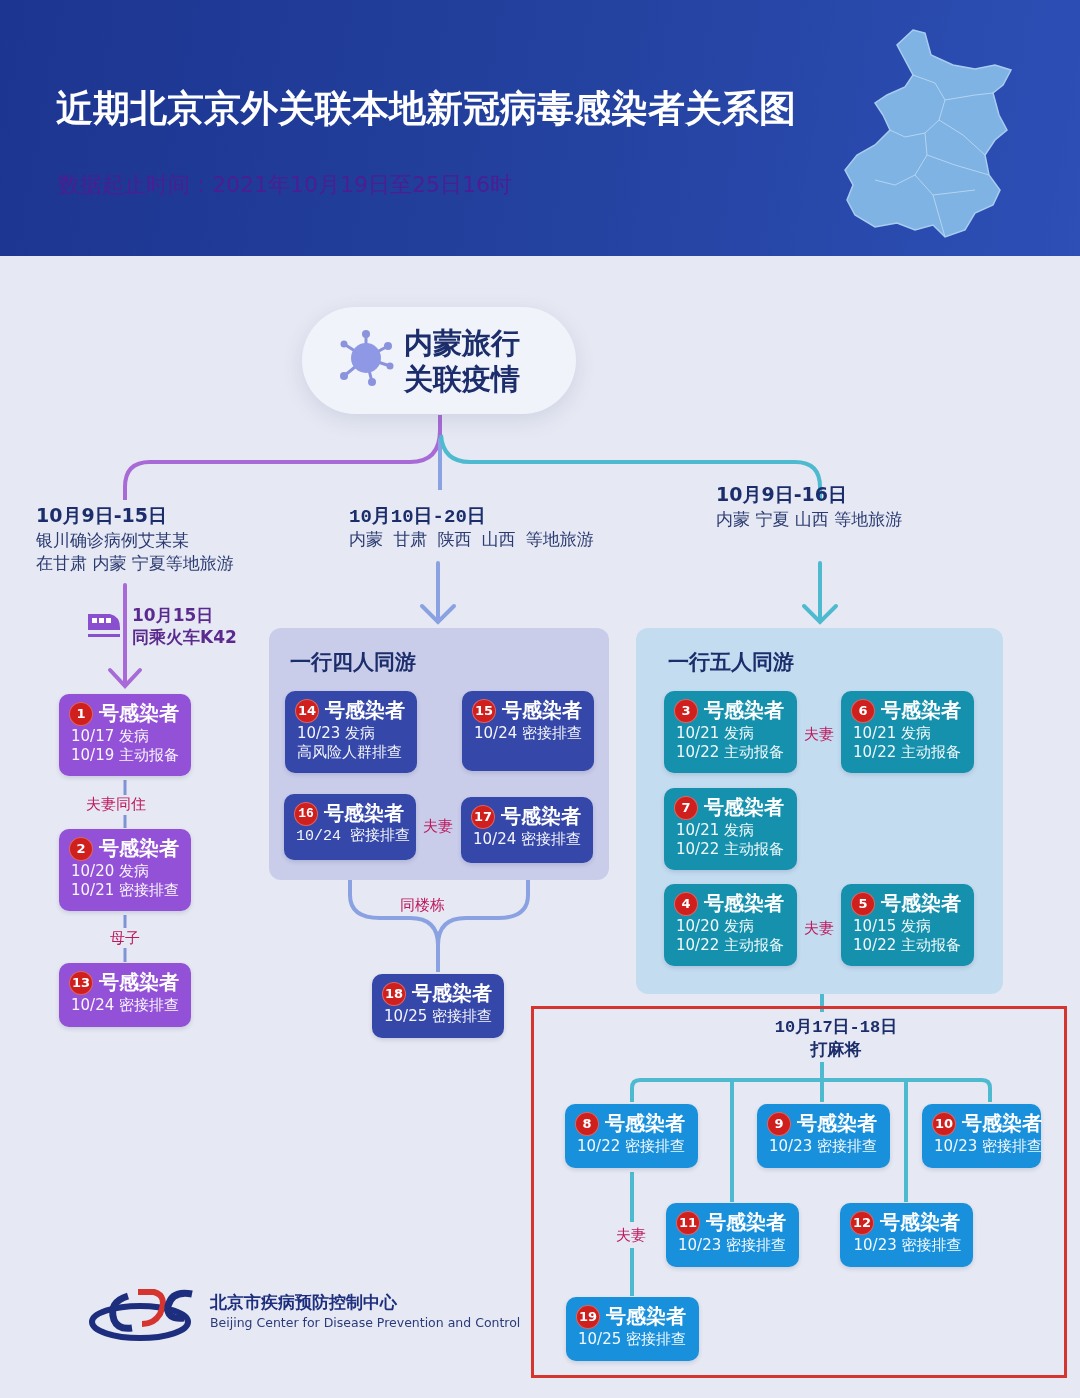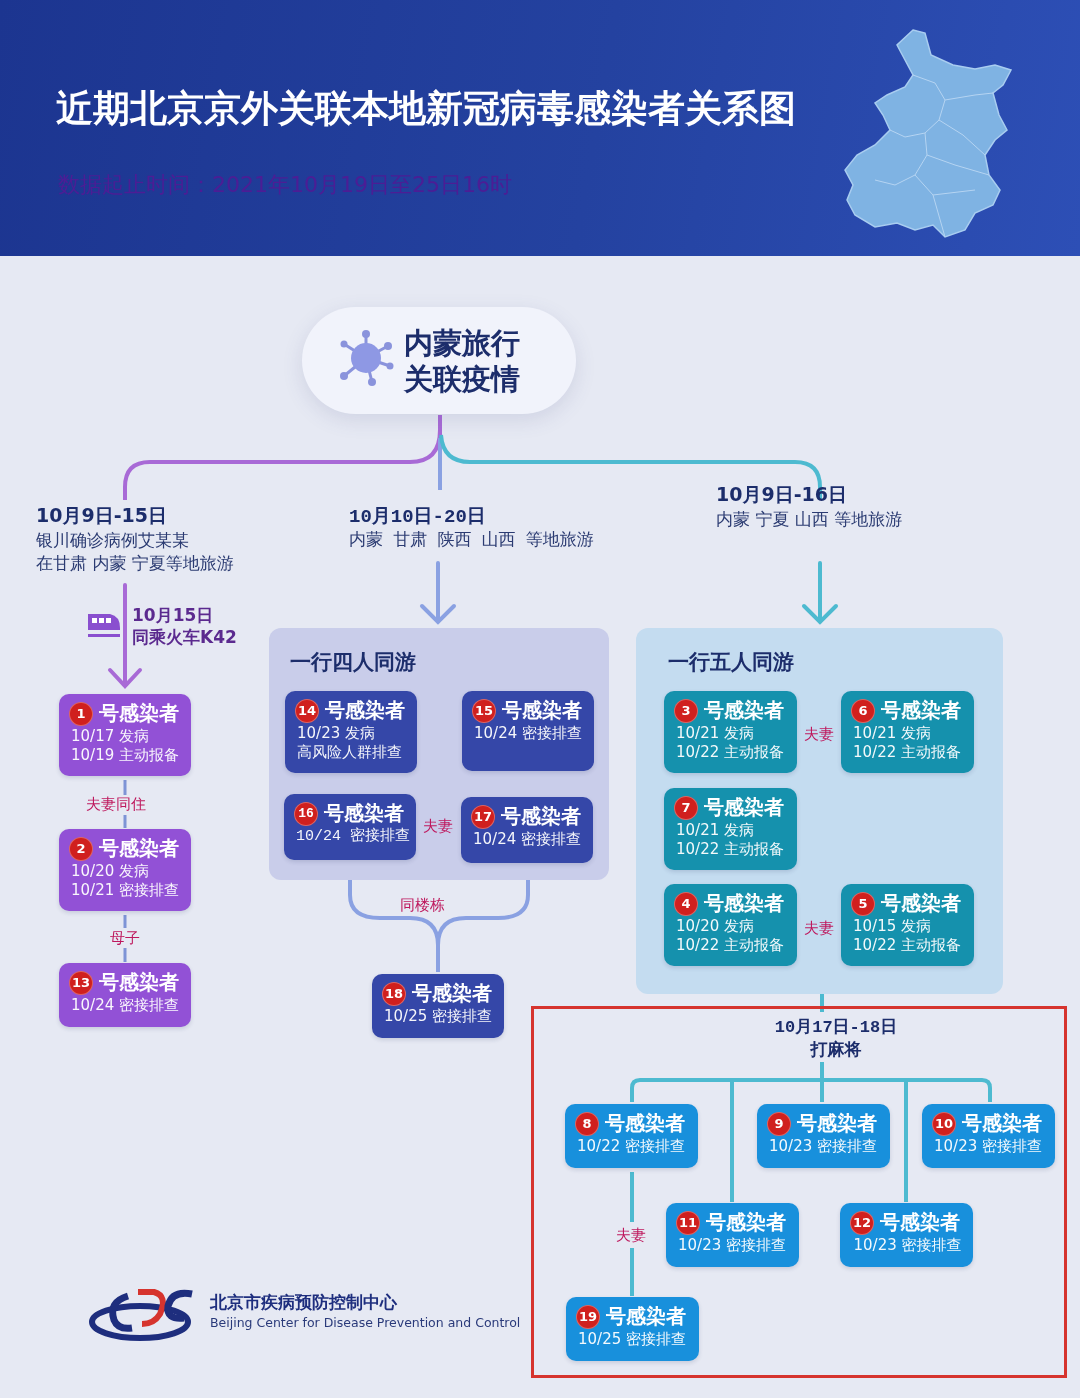--- a/index.html
+++ b/index.html
@@ -249,21 +249,21 @@
     </div>
   <div class="card-line">10/22 密接排查</div>
 </div>
 <div class="abs card blue" style="left:757px; top:1104px; width:133px; height:64px;">
   <div class="card-head">
       <span class="badge">9</span>
       <span>号感染者</span>
     </div>
   <div class="card-line">10/23 密接排查</div>
 </div>
-<div class="abs card blue" style="left:922px; top:1104px; width:133px; height:64px;">
+<div class="abs card blue" style="left:922px; top:1104px; width:119px; height:64px;">
   <div class="card-head">
       <span class="badge">10</span>
       <span>号感染者</span>
     </div>
   <div class="card-line">10/23 密接排查</div>
 </div>
 <div class="abs rel" style="left:616px; top:1226px;">夫妻</div>
 <div class="abs card blue" style="left:666px; top:1203px; width:133px; height:64px;">
   <div class="card-head">
       <span class="badge">11</span>

